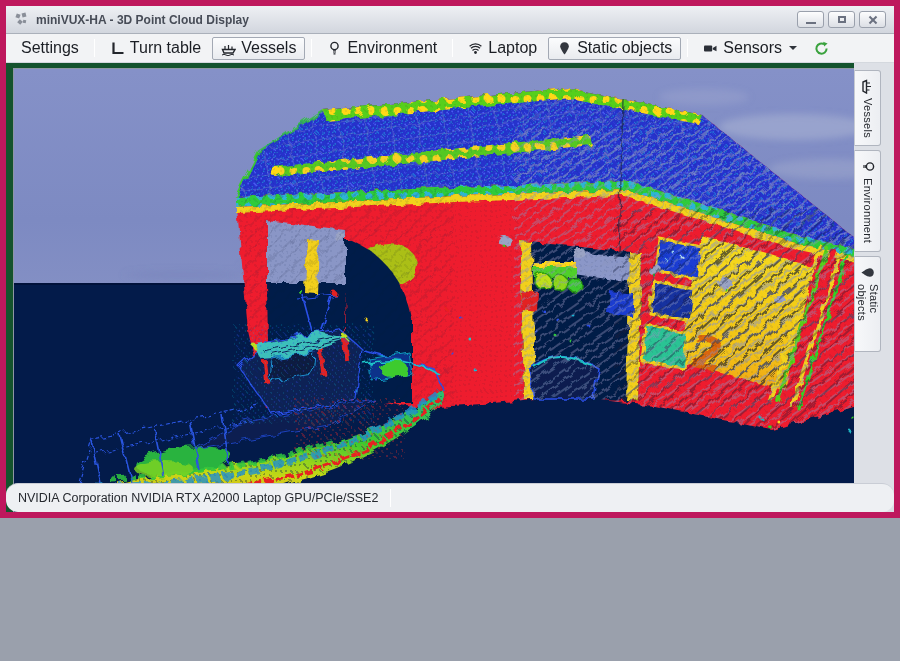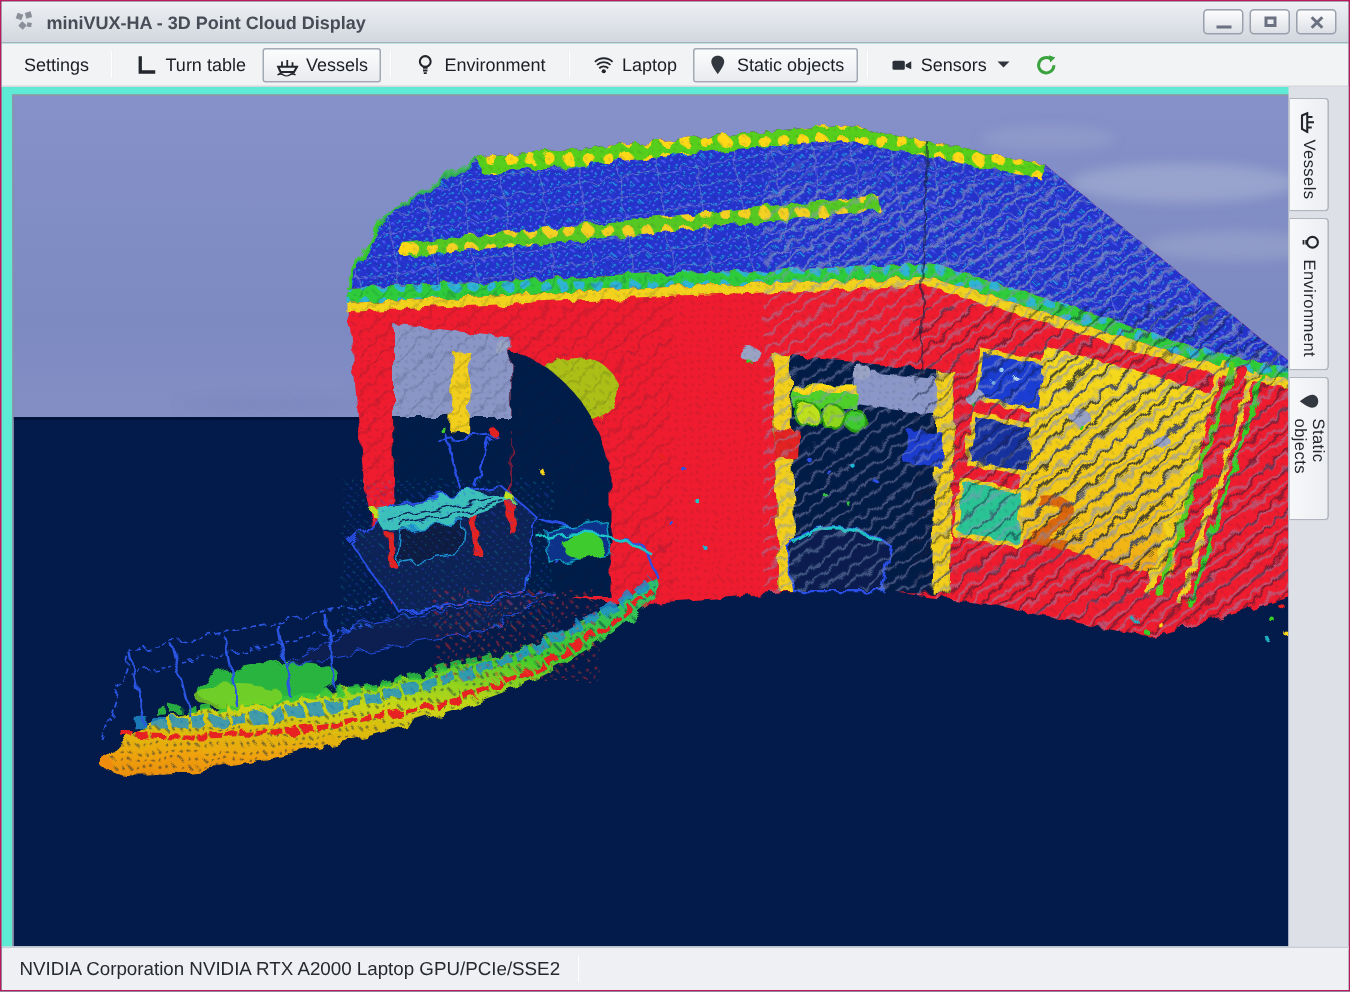--- a/index.html
+++ b/index.html
@@ -1,19 +1,19 @@
 <!DOCTYPE html>
 <html><head>
 <meta charset="utf-8">
 <style>
   html,body{margin:0;padding:0;background:#9aa0ac;}
   *{box-sizing:border-box;}
   .window{
-    position:relative;width:900px;height:661px;
-    background:#5eead4;border:1px solid #be185d;
+    position:relative;width:900px;height:518px;
+    background:#14532d;border:6px solid #be185d;
     font-family:"Liberation Sans",sans-serif;
     overflow:hidden;
   }
   
   .titlebar{
     position:absolute;left:0;top:0;width:100%;height:28px;
     background:linear-gradient(#eef0f4,#d2d6de);
     border-bottom:1px solid #aab0ba;
     display:flex;align-items:center;padding:0 6px;
   }
@@ -35,21 +35,21 @@
   .glyph-close::after{transform:rotate(-45deg);}
   
   .toolbar{
     position:absolute;left:0;top:28px;width:100%;height:29px;
     background:#f2f3f5;border-bottom:1px solid #d4d8de;
     display:flex;align-items:center;padding:0 6px;gap:2px;
   }
   .tbtn{
     display:inline-flex;align-items:center;gap:5px;
     border:1px solid transparent;background:transparent;border-radius:2px;
-    font-family:"Liberation Sans",sans-serif;font-size:12px;color:#1b1e24;
+    font-family:"Liberation Sans",sans-serif;font-size:16px;color:#1b1e24;
     padding:3px 8px;height:23px;cursor:pointer;white-space:nowrap;
   }
   .tbtn.toggled{
     border:1px solid #a3a9b4;
     background:linear-gradient(#fbfcfd,#e9ebef);
   }
   .tsep{width:1px;height:18px;background:#c6cad2;border-right:1px solid #ffffff;margin:0 4px;}
   .caret{width:0;height:0;border-left:4px solid transparent;border-right:4px solid transparent;
     border-top:4px solid #30343c;margin-left:2px;}
   .icon14{width:15px;height:15px;display:inline-flex;}
@@ -72,21 +72,21 @@
   }
   .sidetab .vtext{
     writing-mode:vertical-rl;font-size:11px;color:#23262c;margin-top:4px;letter-spacing:.3px;
   }
   .sidetab .icon14{transform:rotate(90deg);margin-top:2px;}
   
   .statusbar{
     position:absolute;left:0;bottom:0;width:100%;height:29px;
     background:#eef0f3;border-top:1px solid #c9cdd5;
     display:flex;align-items:center;font-size:12.5px;color:#26292f;
-    padding:0 12px;gap:12px;
+    padding:0 12px;gap:12px;border-radius:12px;
   }
   .ssep{width:1px;height:18px;background:#c6cad2;border-right:1px solid #fff;}
 </style>
 </head>
 <body>
 
 <div class="window">
 
   <div class="titlebar">
     <span class="app-icon">

